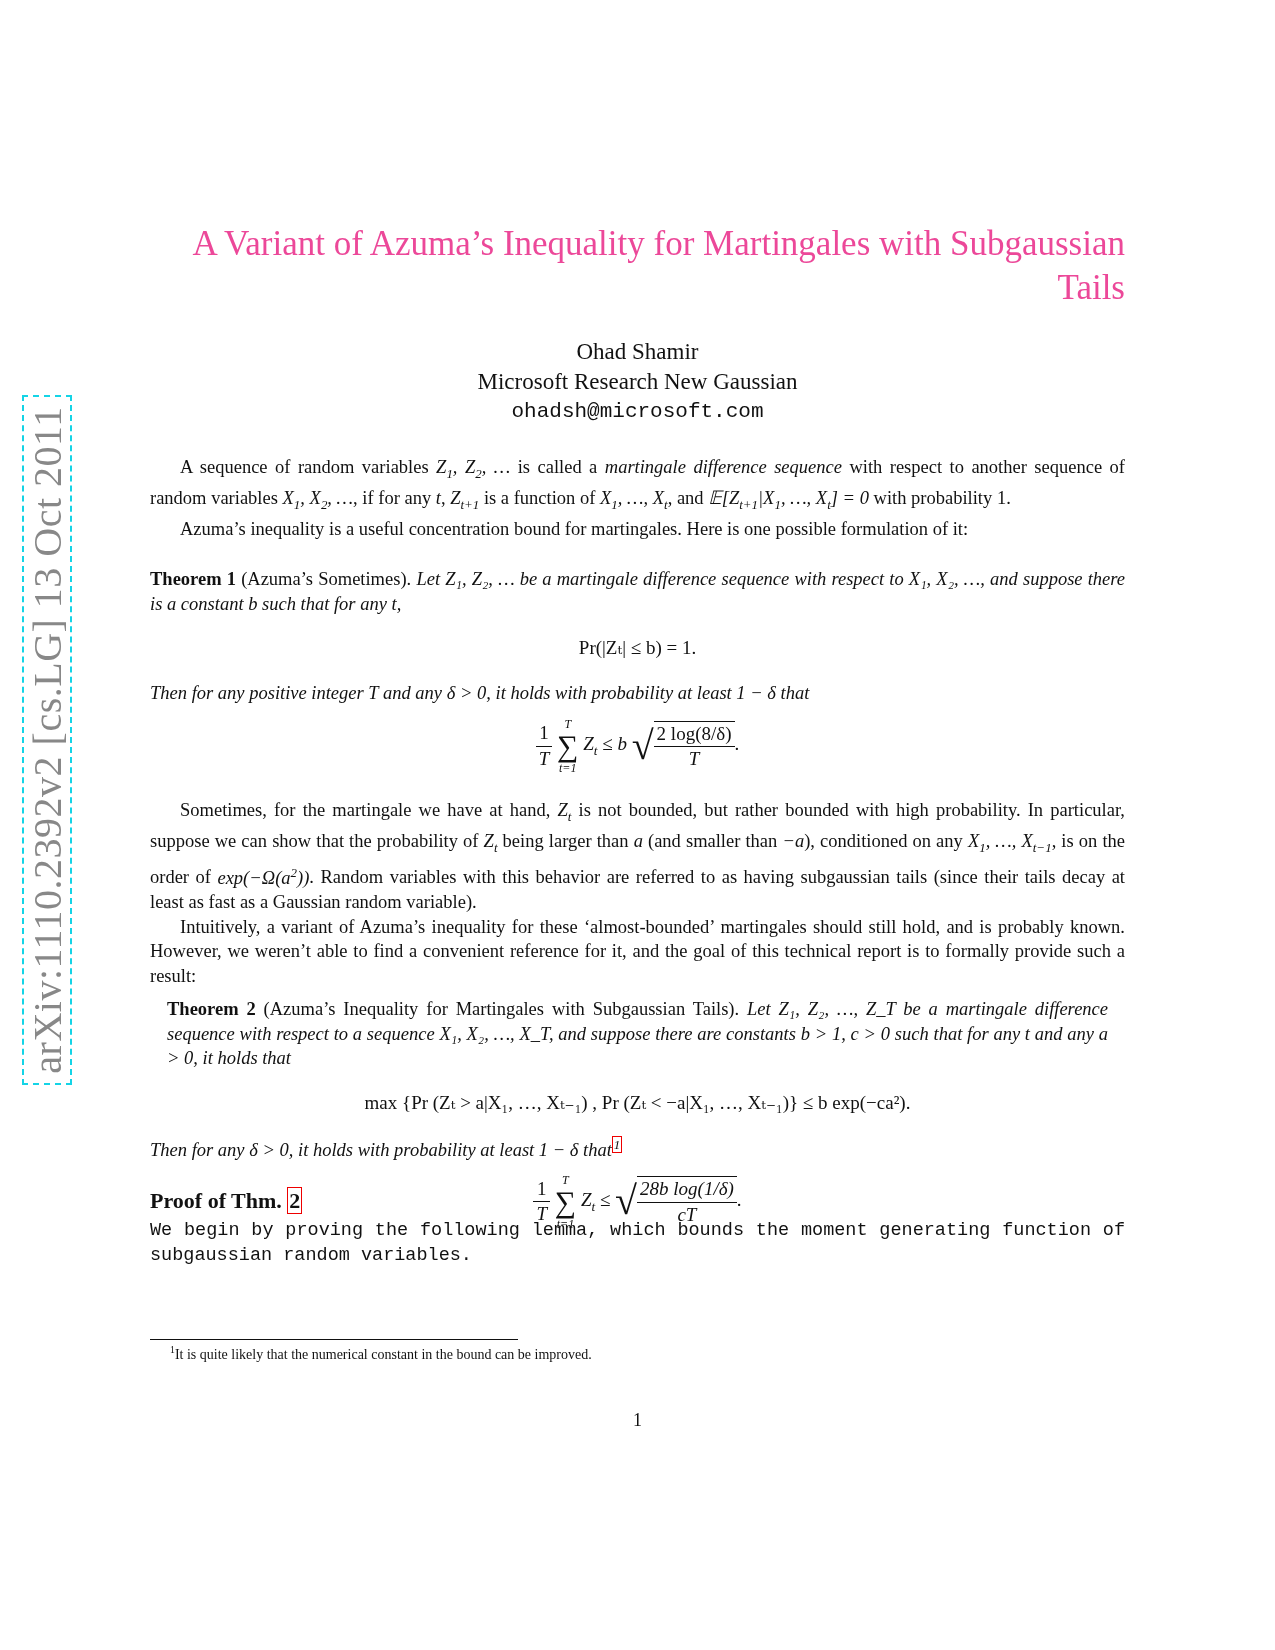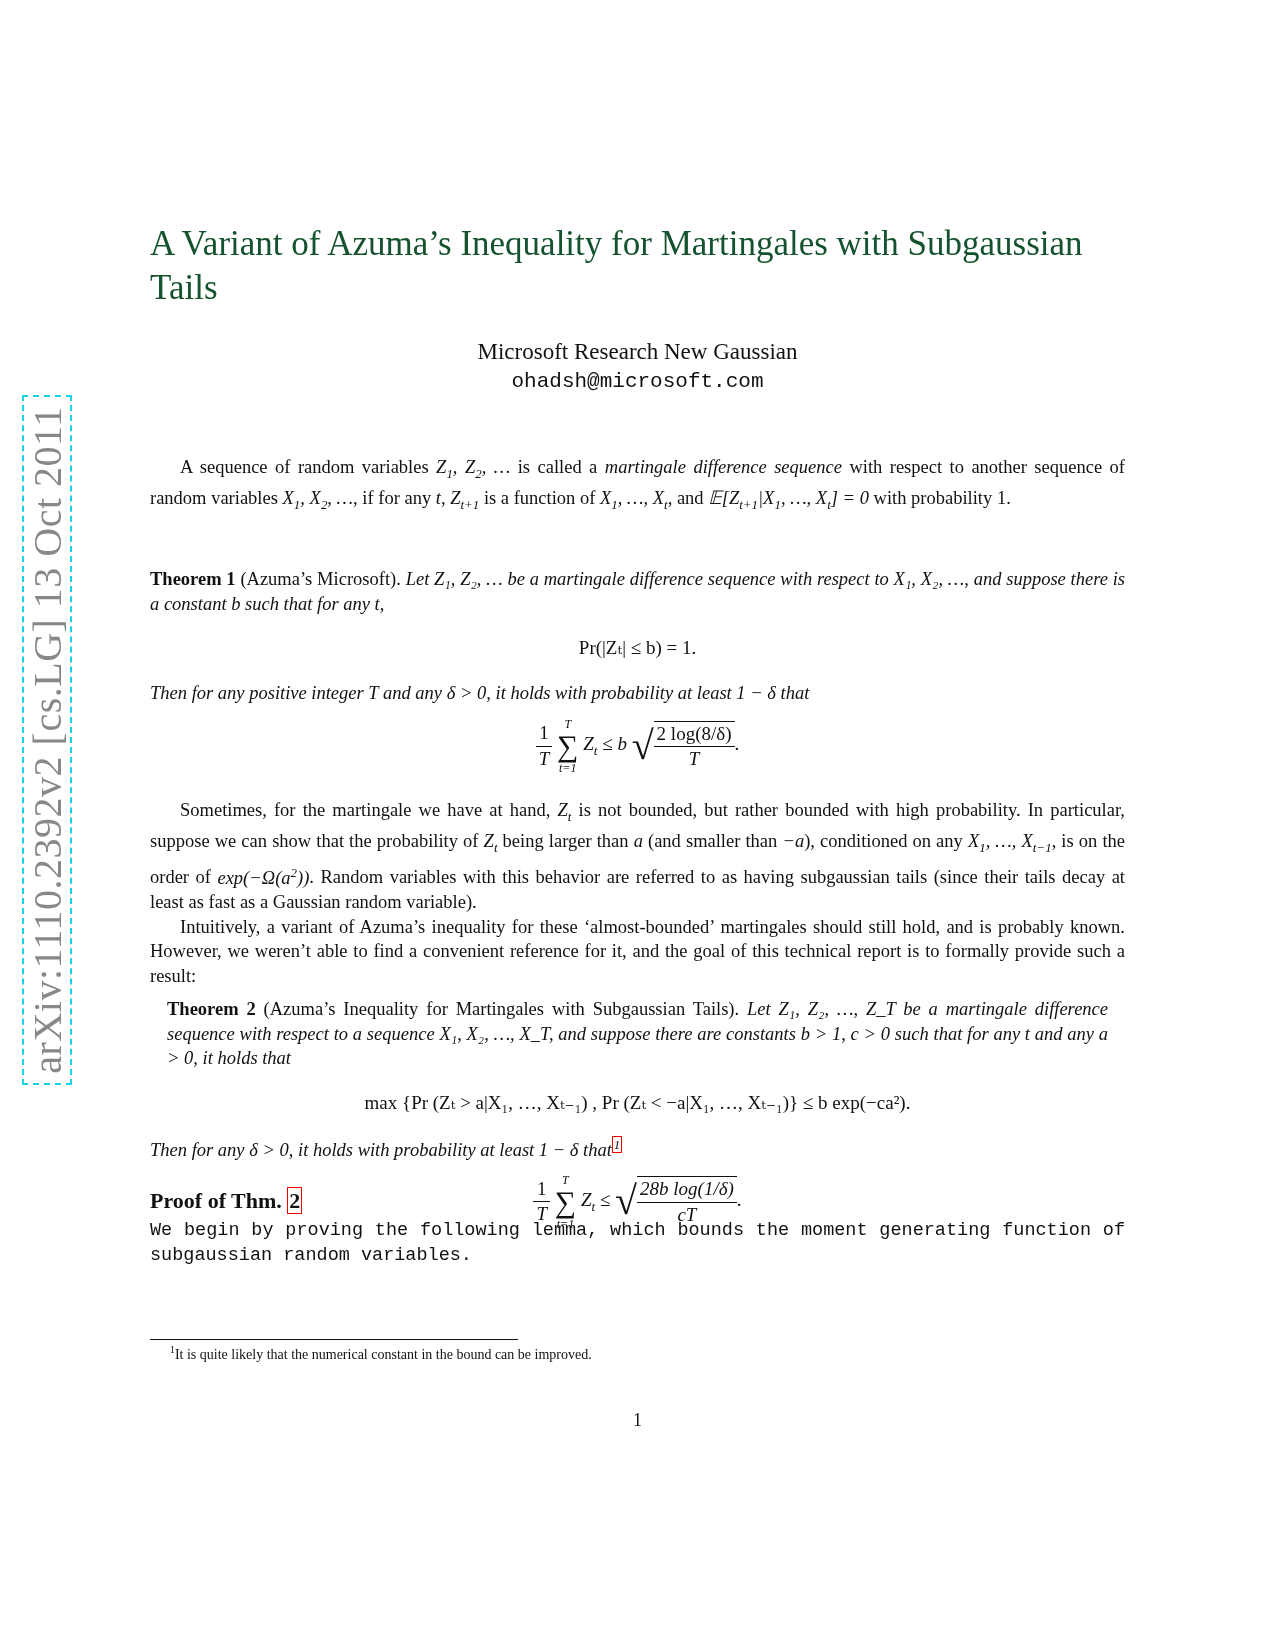--- a/index.html
+++ b/index.html
@@ -11,21 +11,21 @@
     position: absolute; left: 22px; top: 395px; width: 50px; height: 690px;
     border: 2px dashed #14d4e6; box-sizing: border-box;
   }
   .arxiv-text {
     position: absolute; left: 50%; top: 50%;
     transform: translate(-50%, -50%) rotate(-90deg);
     white-space: nowrap; font-size: 40px; color: #888; letter-spacing: 0.5px;
   }
   .title {
     position: absolute; left: 150px; width: 975px; top: 222px;
-    text-align: left; font-size: 35px; line-height: 44px; color: #14532d;
+    text-align: right; font-size: 35px; line-height: 44px; color: #ec4899;
   }
   .author-block { position: absolute; left: 150px; width: 975px; top: 337px; text-align: center; }
   .author { font-size: 23px; line-height: 30px; }
   .affil { font-size: 23px; line-height: 30px; }
   .email { font-family: "Liberation Mono", "DejaVu Sans Mono", monospace; font-size: 21px; line-height: 30px; }
   .body { position: absolute; left: 150px; width: 975px; font-size: 18.5px; line-height: 24.5px; text-align: justify; }
   .indent { text-indent: 30px; }
   .math { font-style: italic; font-family: "Liberation Serif", "DejaVu Serif", serif; }
   .disp { text-align: center; font-size: 19px; }
   .theorem-head { font-weight: bold; }
@@ -49,34 +49,36 @@
 </head>
 <body>
 
 <div class="arxiv-stamp">
   <div class="arxiv-text">arXiv:1110.2392v2  [cs.LG]  13 Oct 2011</div>
 </div>
 
 <div class="title">A Variant of Azuma’s Inequality for Martingales with Subgaussian Tails</div>
 
 <div class="author-block">
+  <div class="author">Ohad Shamir</div>
   <div class="affil">Microsoft Research New Gaussian</div>
   <div class="email">ohadsh@microsoft.com</div>
 </div>
 
 <div class="body" style="top:455px;">
   <p class="indent" style="margin:0;">
     <span>A sequence of random variables </span><span class="math">Z<sub>1</sub>, Z<sub>2</sub>, …</span><span> is called a </span><span class="it">martingale difference sequence</span><span> with respect to another sequence of random variables </span><span class="math">X<sub>1</sub>, X<sub>2</sub>, …</span><span>, if for any </span><span class="math">t</span>, <span class="math">Z<sub>t+1</sub></span><span> is a function of </span><span class="math">X<sub>1</sub>, …, X<sub>t</sub></span><span>, and </span><span class="math">𝔼[Z<sub>t+1</sub>|X<sub>1</sub>, …, X<sub>t</sub>] = 0</span><span> with probability 1.</span>
   </p>
+  <p class="indent" style="margin:0;">Azuma’s inequality is a useful concentration bound for martingales. Here is one possible formulation of it:</p>
 </div>
 
 <div class="body" style="top:567px;">
   <p style="margin:0;">
     <span class="theorem-head">Theorem 1</span>
-    <span>(Azuma’s Microsoft).</span>
+    <span>(Azuma’s Sometimes).</span>
     <span class="it">Let Z₁, Z₂, … be a martingale difference sequence with respect to X₁, X₂, …, and suppose there is a constant b such that for any t,</span>
   </p>
   <p class="disp" style="margin:20px 0 20px 0;">Pr(|Zₜ| ≤ b) = 1.</p>
   <p class="it" style="margin:0;">Then for any positive integer T and any δ &gt; 0, it holds with probability at least 1 − δ that</p>
   <div class="disp" style="margin-top:12px;">
     <span class="frac"><span class="num">1</span><span class="den math">T</span></span>
     <span class="sumwrap"><span class="lim">T</span><span class="sig">∑</span><span class="lim">t=1</span></span>
     <span class="math">Z<sub>t</sub> ≤ b</span>
     <span class="sqrt"><span class="rad">√</span><span class="inner"><span class="frac"><span class="num">2 log(8/δ)</span><span class="den math">T</span></span></span></span>.
   </div>

